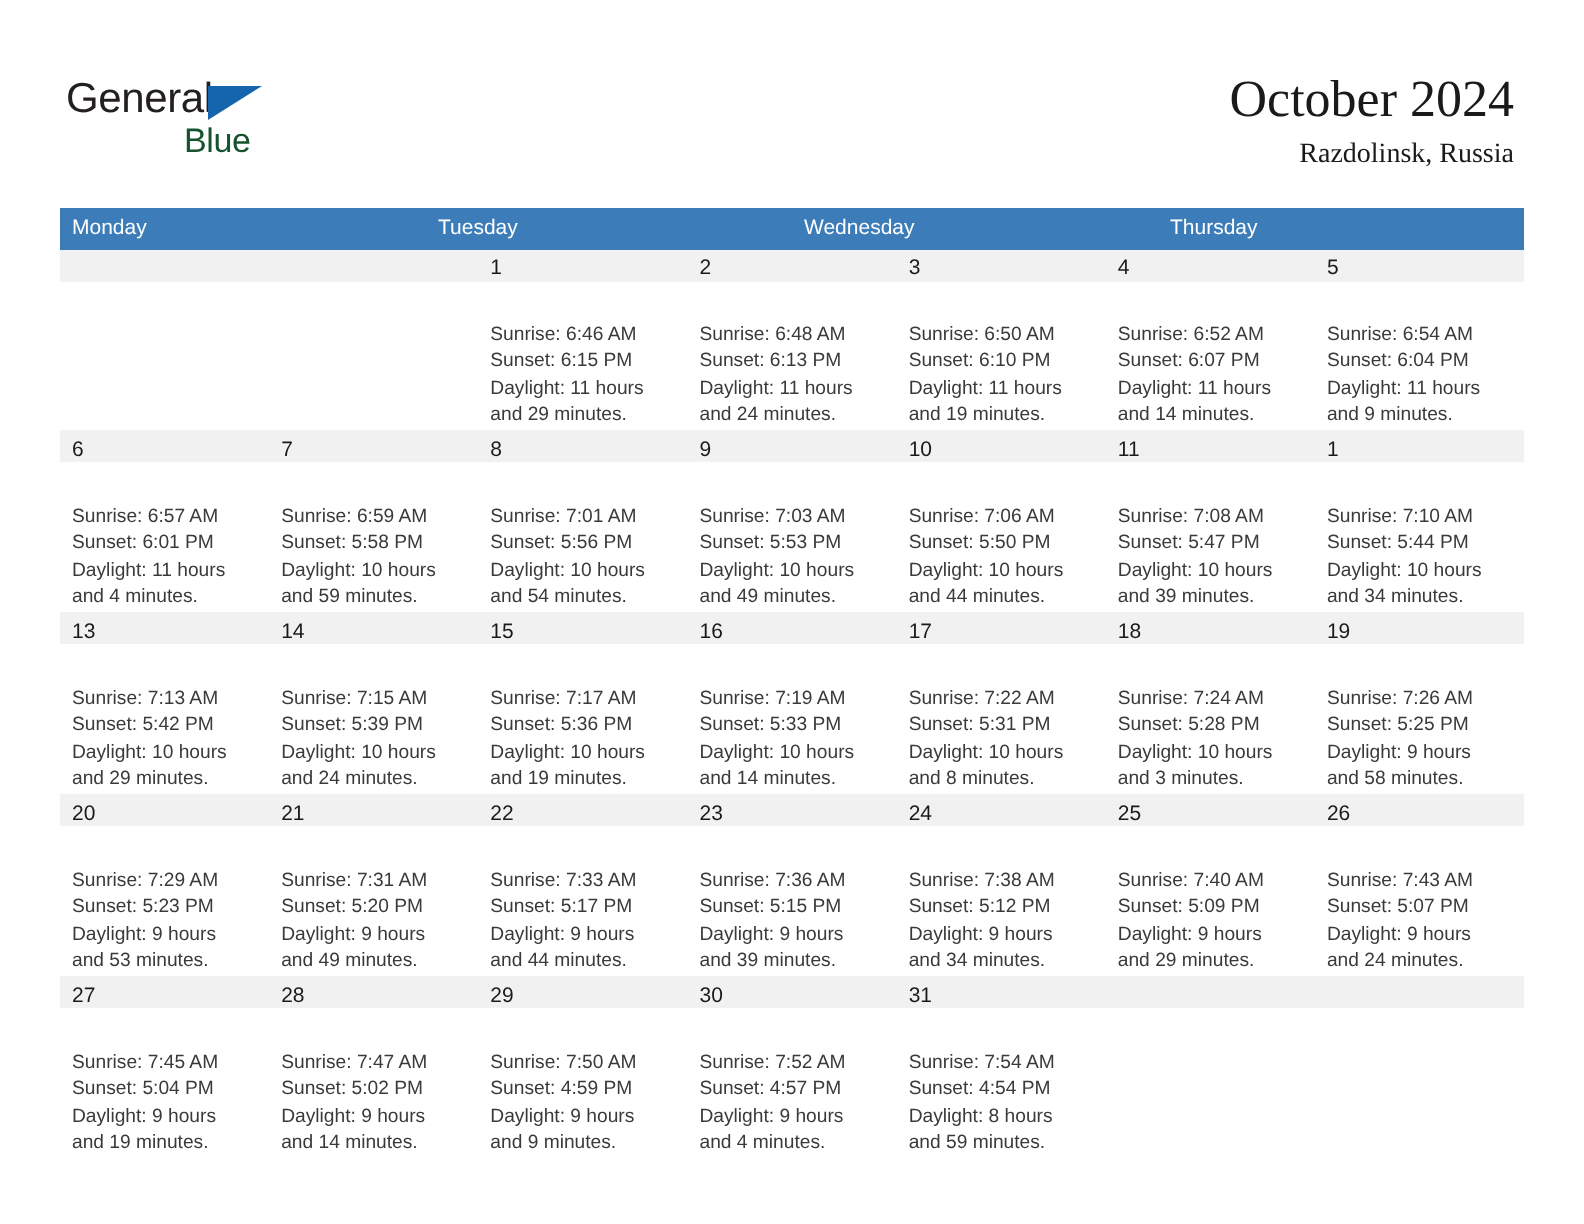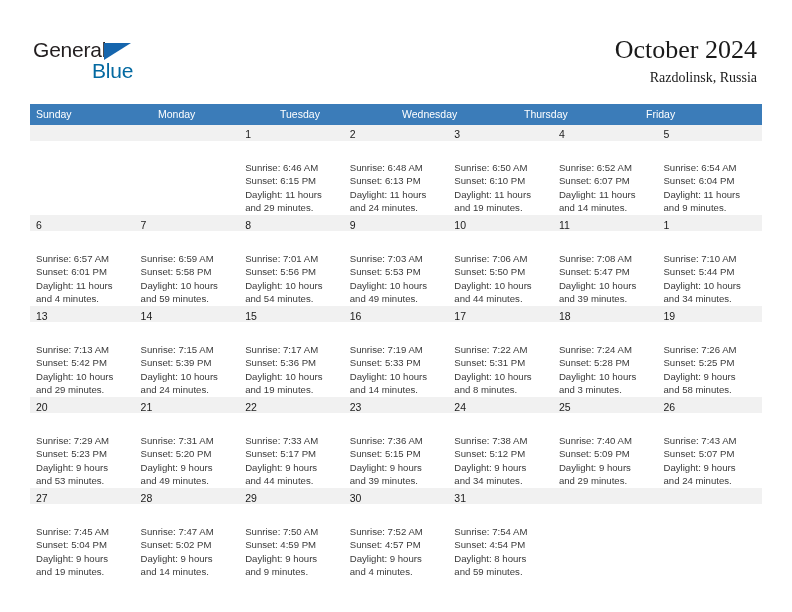--- a/index.html
+++ b/index.html
@@ -51,23 +51,23 @@
     top: 5px;
     width: 0;
     height: 0;
     border-left: 27px solid #1565ad;
     border-bottom: 17px solid transparent;
   }
   .logo-blue {
     position: absolute;
     left: 59px;
     top: 21px;
-    font-size: 21px;
+    font-size: 17px;
     letter-spacing: -0.2px;
-    color: #0369a1;
+    color: #14532d;
     line-height: 24px;
   }
 
   .title-block {
     position: absolute;
     right: 35px;
     top: 34px;
     text-align: right;
     font-family: Liberation Serif, serif;
   }
@@ -179,26 +179,24 @@
 
     <div class="title-block">
       <div class="month-title">October 2024</div>
       <div class="location-subtitle">Razdolinsk, Russia</div>
     </div>
 
   </div>
 
   <div class="calendar">
     <div class="weekday-row">
-        <div class="weekday-cell">Sunday</div>
         <div class="weekday-cell">Monday</div>
         <div class="weekday-cell">Tuesday</div>
         <div class="weekday-cell">Wednesday</div>
         <div class="weekday-cell">Thursday</div>
-        <div class="weekday-cell">Friday</div>
       </div>
     <div id="weeks-container">
         <div class="row-wrap">
           <div class="week-row first">
             <div class="day-cell">
               <div class="daynum"></div>
               <div class="day-info"></div>
             </div>
             <div class="day-cell">
               <div class="daynum"></div>

